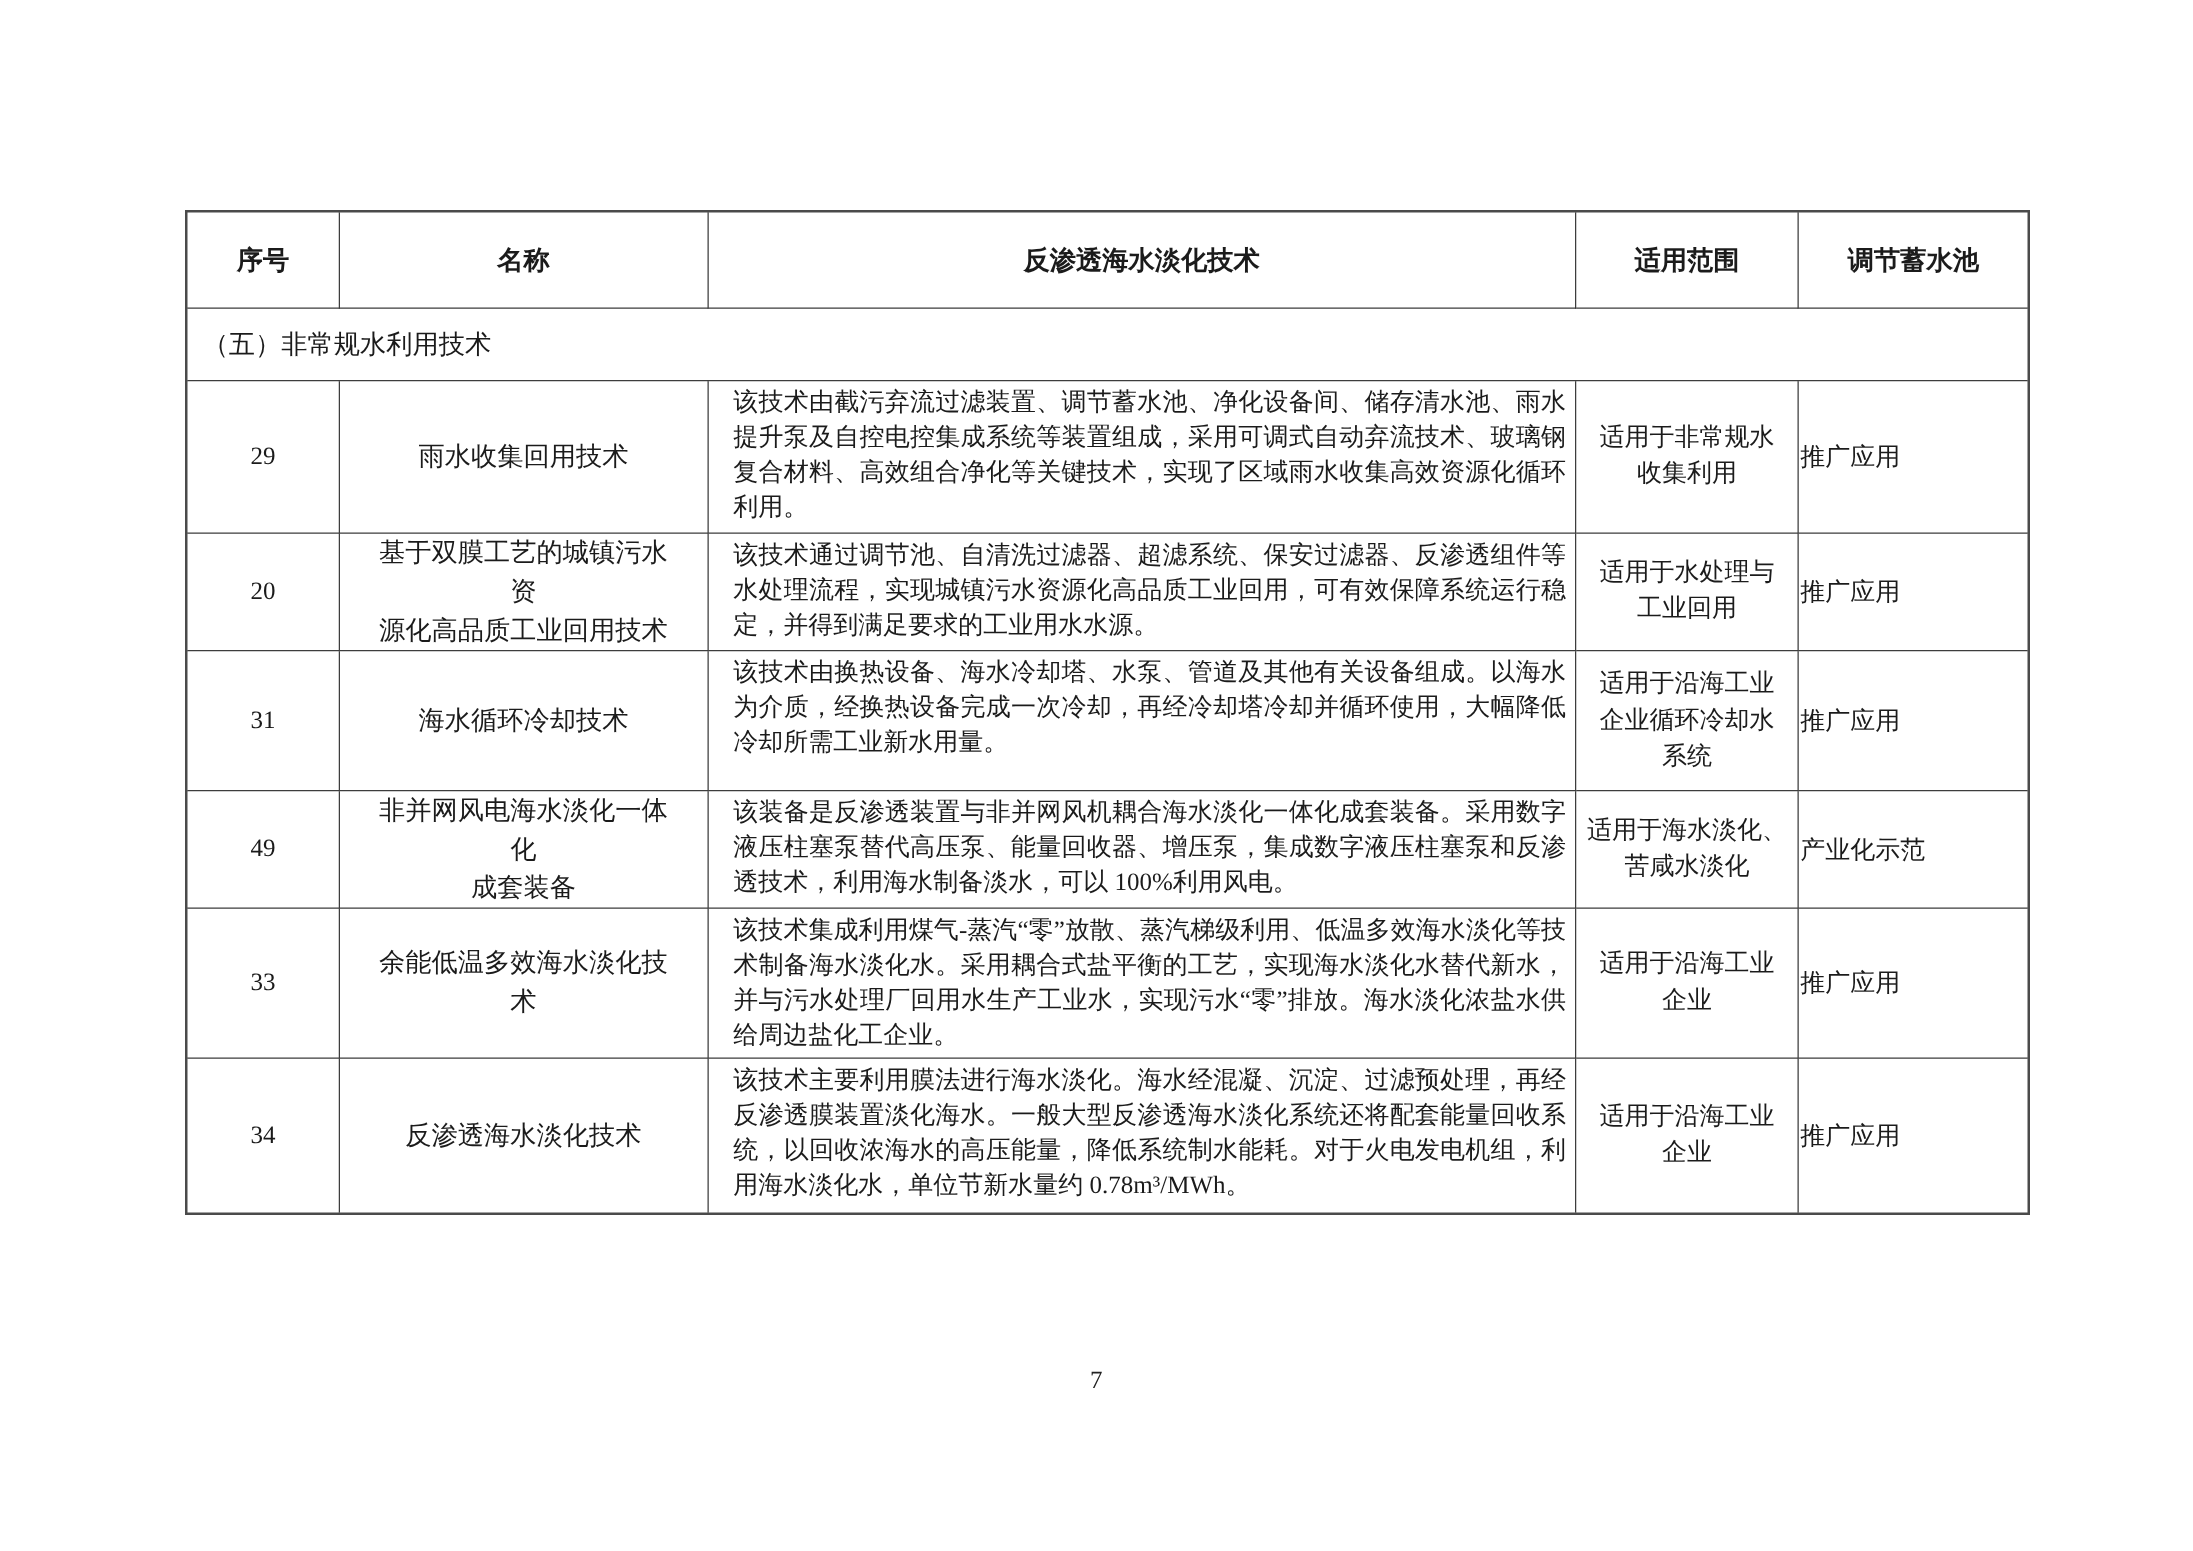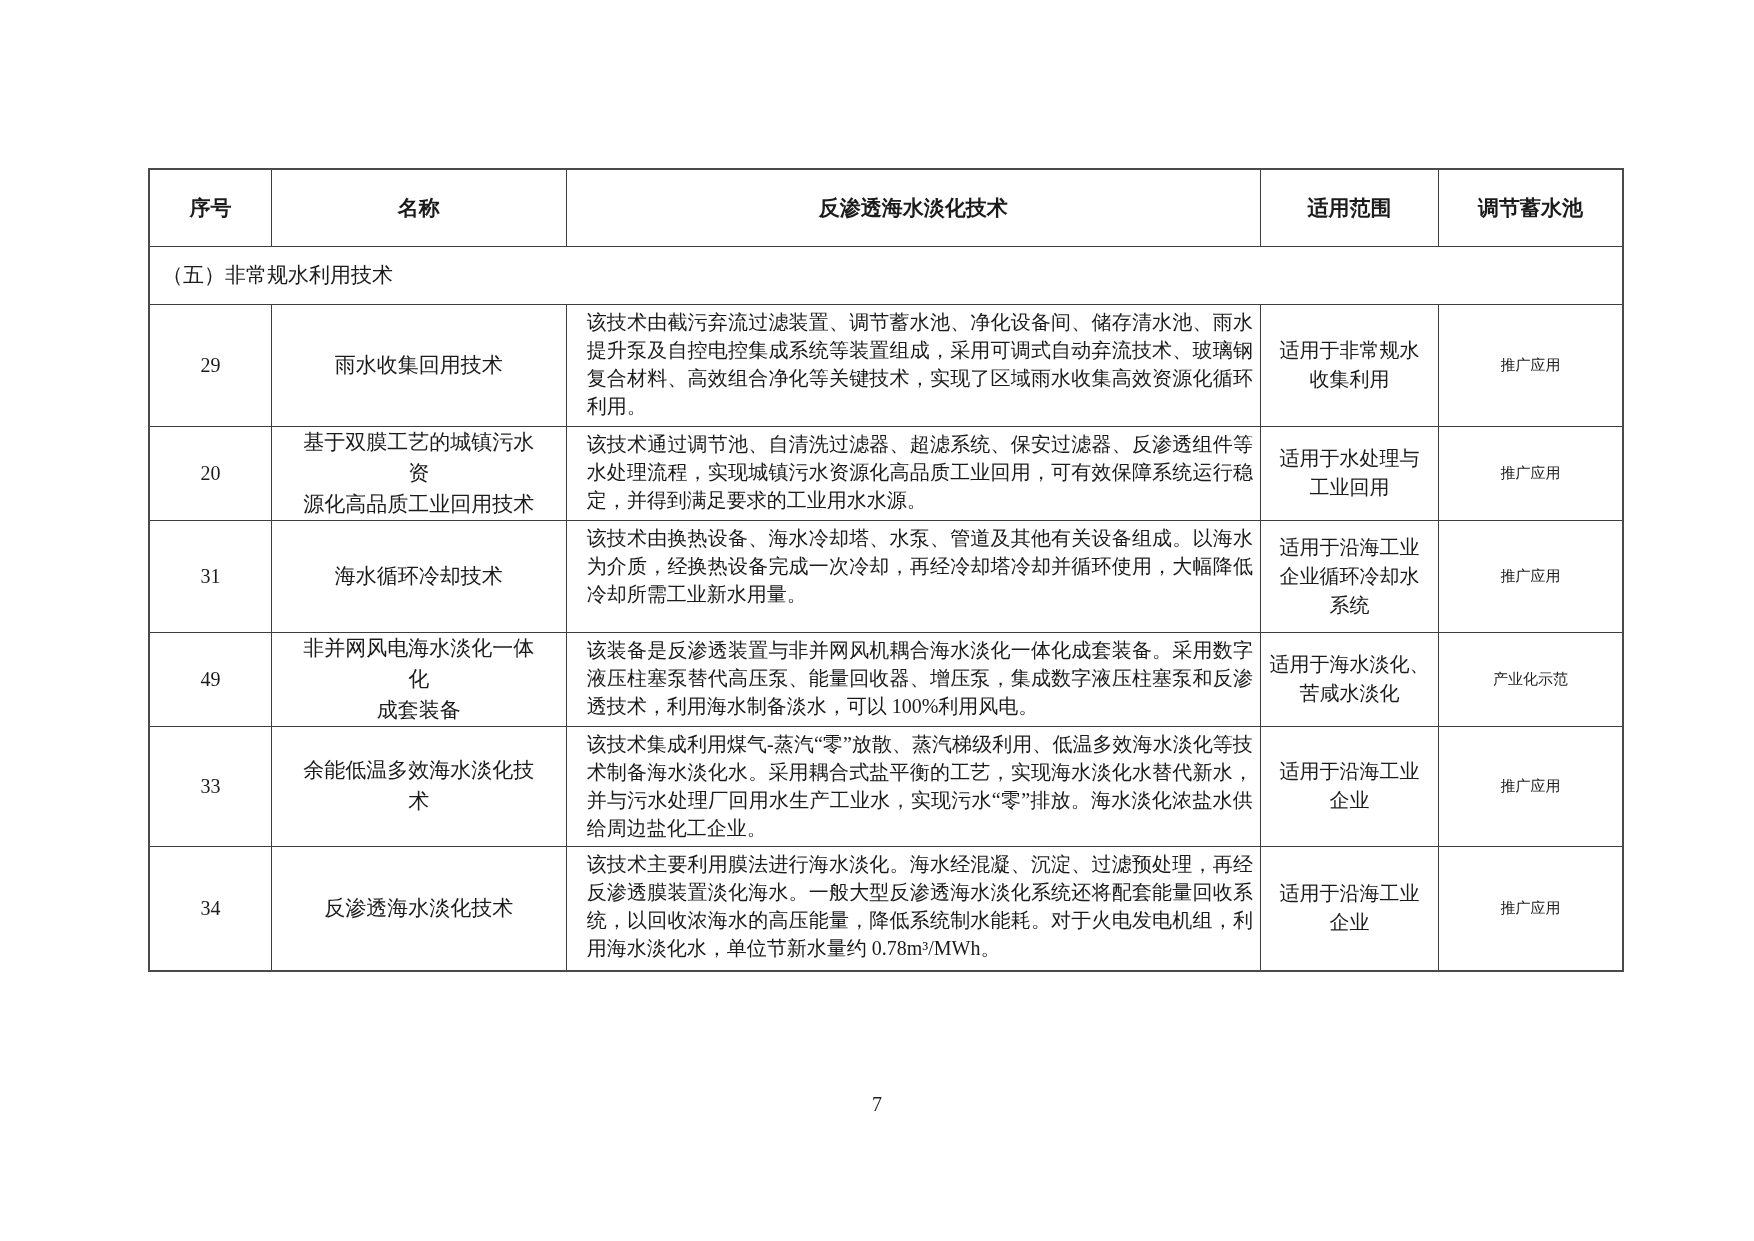--- a/index.html
+++ b/index.html
@@ -65,23 +65,23 @@
   }
   td.scope {
     text-align: center;
     vertical-align: middle;
     font-size: 20px;
     line-height: 29px;
     padding: 12px 8px;
     white-space: pre-line;
   }
   td.stage {
-    text-align: center;
+    text-align: left;
     vertical-align: middle;
-    font-size: 15px;
+    font-size: 20px;
   }
   tr.r29 { height: 122px; }
   tr.r30 { height: 87px; }
   tr.r31 { height: 86px; }
   tr.r32 { height: 86px; }
   tr.r33 { height: 116px; }
   tr.r34 { height: 125px; }
   .pageno {
     position: absolute;
     top: 1093px;

